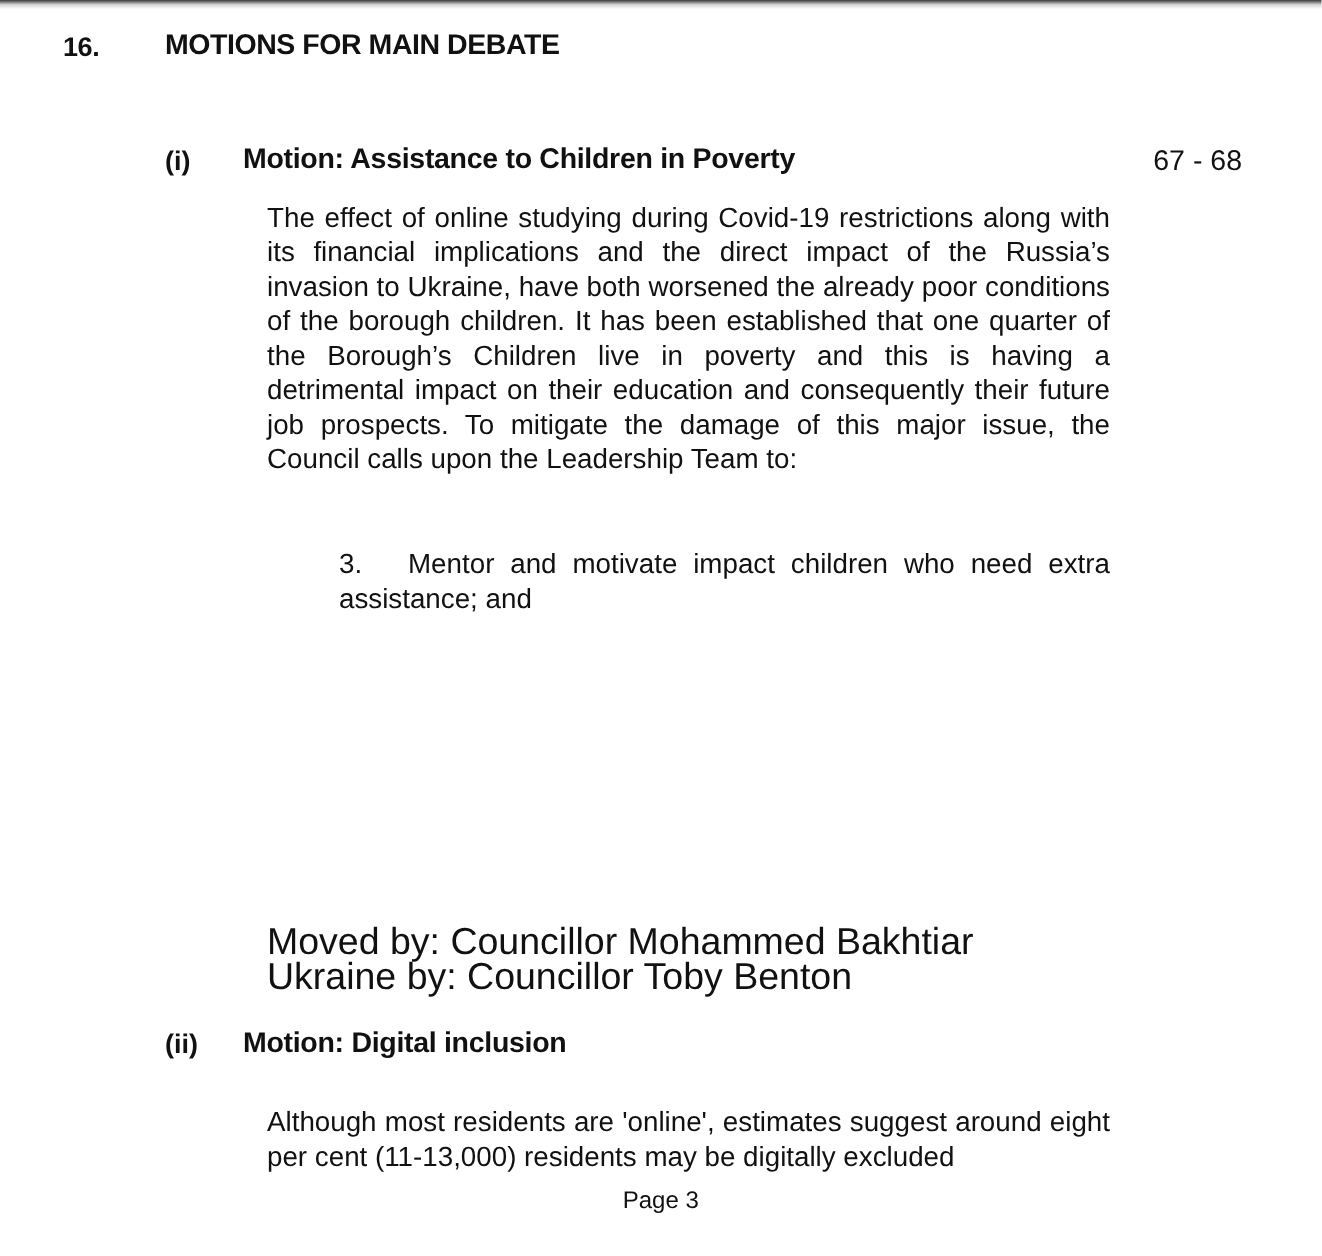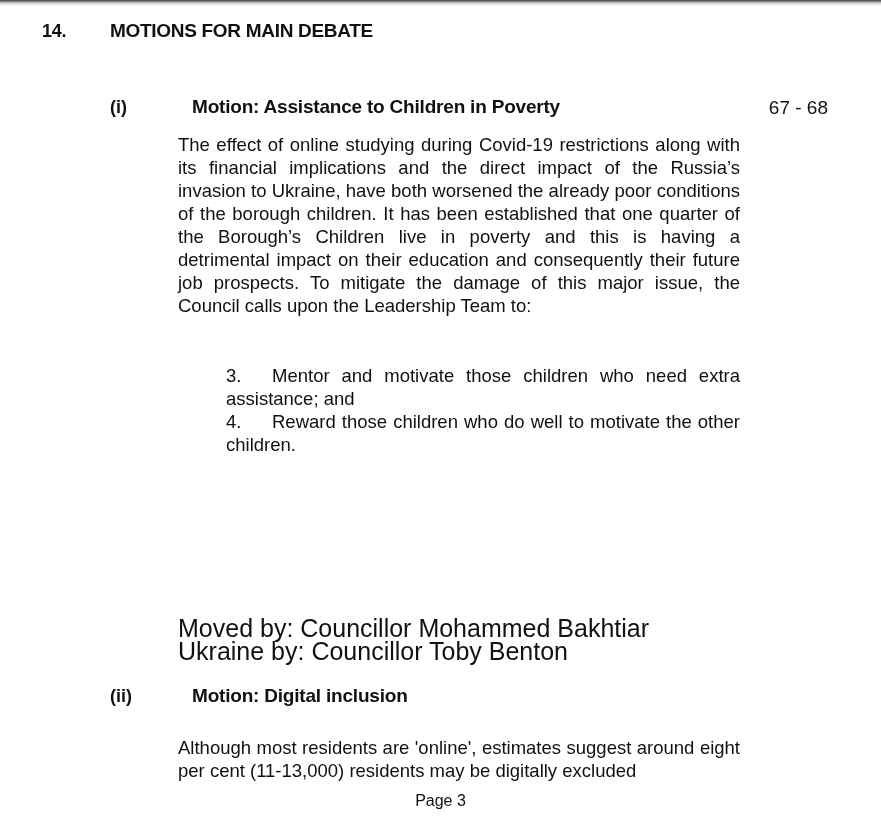--- a/index.html
+++ b/index.html
@@ -39,21 +39,21 @@
       letter-spacing: -0.3px;
     }
     .item-num {
       position: absolute;
       left: 110px;
       font-size: 18px;
       font-weight: bold;
     }
     .item-title {
       position: absolute;
-      left: 192px;
+      left: 162px;
       font-size: 19px;
       font-weight: bold;
       letter-spacing: -0.2px;
     }
     .page-ref {
       position: absolute;
       right: 53px;
       top: 97px;
       font-size: 19px;
     }
@@ -90,32 +90,31 @@
       top: 792px;
       text-align: center;
       font-size: 16px;
     }
   </style>
 </head>
 <body>
 
 <div class="top-edge"></div>
 
-<div class="section-num">14.</div>
+<div class="section-num">16.</div>
 <div class="section-title">MOTIONS FOR MAIN DEBATE</div>
 
 <div class="item-num" style="top:97px;">(i)</div>
 <div class="item-title" style="top:96px;">Motion: Assistance to Children in Poverty</div>
 <div class="page-ref">67 - 68</div>
 
 <div class="para" style="top:133px;">The effect of online studying during Covid-19 restrictions along with its financial implications and the direct impact of the Russia’s invasion to Ukraine, have both worsened the already poor conditions of the borough children. It has been established that one quarter of the Borough’s Children live in poverty and this is having a detrimental impact on their education and consequently their future job prospects. To mitigate the damage of this major issue, the Council calls upon the Leadership Team to:</div>
 
 <div class="list" style="top:364px;">
-  <div class="list-item"><span class="n">3.</span><span>Mentor and motivate those children who need extra assistance; and</span></div>
-  <div class="list-item"><span class="n">4.</span><span>Reward those children who do well to motivate the other children.</span></div>
+  <div class="list-item"><span class="n">3.</span><span>Mentor and motivate impact children who need extra assistance; and</span></div>
 </div>
 
 <div class="signer" style="top:617px;">Moved by: Councillor Mohammed Bakhtiar</div>
 <div class="signer" style="top:640px;">Ukraine by: Councillor Toby Benton</div>
 
 <div class="item-num" style="top:686px;">(ii)</div>
 <div class="item-title" style="top:685px;">Motion: Digital inclusion</div>
 <div class="para" style="top:724px;margin-top:12px;">Although most residents are 'online', estimates suggest around eight per cent (11-13,000) residents may be digitally excluded</div>
 
 <div class="page-footer">Page 3</div>

